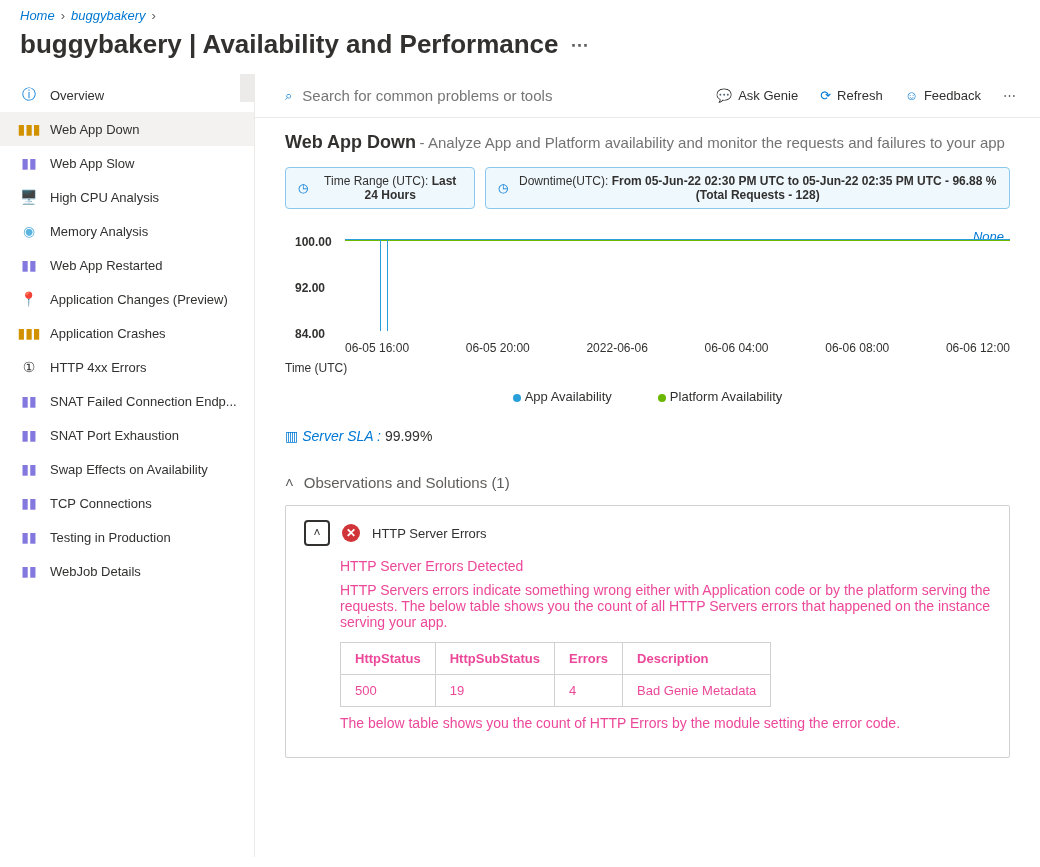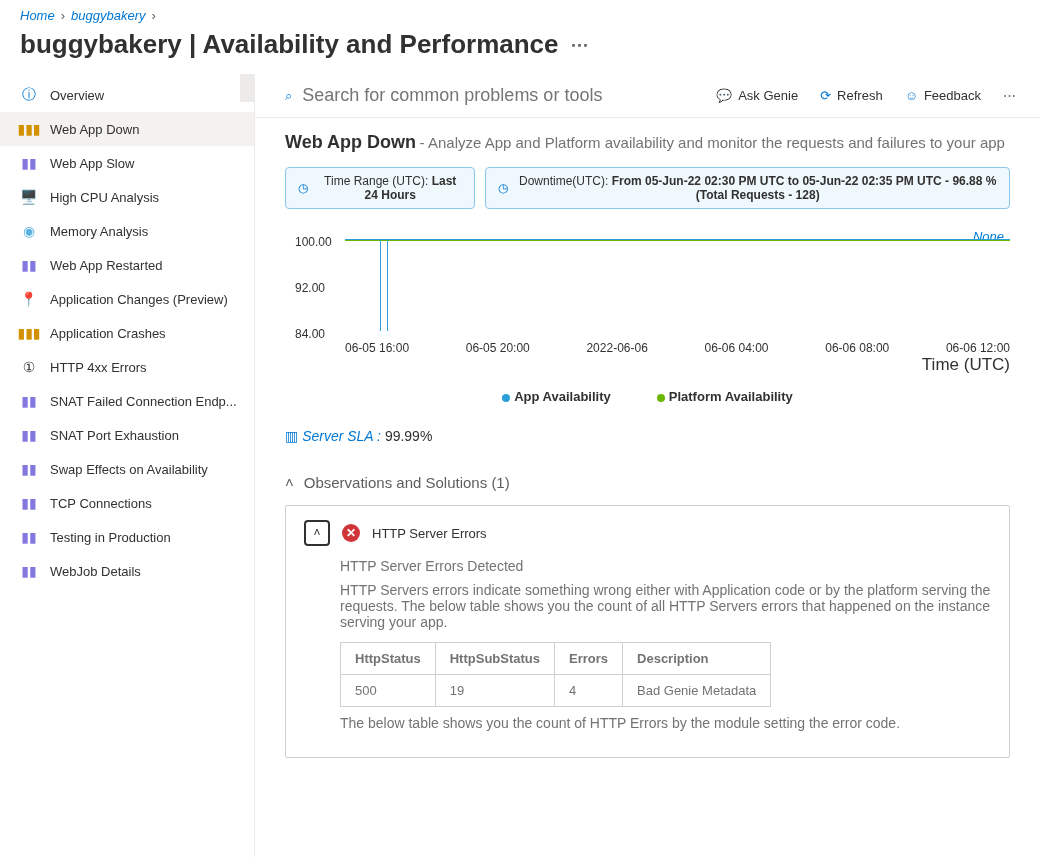--- a/index.html
+++ b/index.html
@@ -87,21 +87,21 @@
     border-bottom: 1px solid #edebe9;
     gap: 10px;
   }
   .search-wrap {
     display: flex; align-items: center; gap: 8px;
     flex: 1;
     color: #605e5c;
   }
   .search-input {
     border: none; outline: none;
-    font-size: 18px;
+    font-size: 15px;
     width: 100%;
     color:#605e5c;
   }
   .tb-btn {
     display: flex; align-items: center; gap: 6px;
     font-size: 13px;
     cursor: pointer;
     padding: 4px 6px;
   }
 
@@ -163,21 +163,21 @@
   
   .chart-box{
     margin-top:14px;
     position:relative;
     height:160px;
   }
   .none-link{
     position:absolute; right:6px; top:6px;
     color:#0078d4; font-size:13px;
   }
-  .ylab{position:absolute;left:10px;font-size:12px;color:#323130;}
+  .ylab{position:absolute;left:10px;font-size:12px;color:#323130;font-weight:bold;}
   .y100{top:12px;}
   .y92{top:58px;}
   .y84{top:104px;}
   .plot{
     position:absolute;
     left:60px; right:0; top:16px; height:100px;
   }
   .green-line{
     position:absolute; top:0; left:0; right:0;
     border-top:2px solid #6bb700;
@@ -192,26 +192,26 @@
     border-left:1.5px solid #2aa0da;
     border-right:1.5px solid #2aa0da;
   }
   .xaxis{
     position:absolute; left:60px; right:0; bottom:28px;
     display:flex; justify-content:space-between;
     font-size:12px;color:#323130;
   }
   .xlabel{
     position:absolute; left:0; right:0; bottom:8px;
-    text-align:right; font-size:17px;color:#323130;
+    text-align:left; font-size:12px;color:#323130;
   }
   .legend{
     margin-top:6px;
     display:flex; gap:46px; justify-content:center;
-    font-size:13px;color:#323130;font-weight:bold;
+    font-size:13px;color:#323130;
   }
   .dot{width:8px;height:8px;border-radius:50%;display:inline-block;margin-right:4px;vertical-align:middle;}
   .dot-blue{background:#2aa0da;}
   .dot-green{background:#6bb700;}
 
   .sla-row{ margin-top:24px; font-size:14px;}
   .sla-link{ color:#0078d4; }
 
   .obs-head{
     margin-top:30px;
@@ -235,21 +235,21 @@
     font-size:12px;
   }
   .err-circle{
     width:18px;height:18px;border-radius:50%;background:#d13438;
     color:#fff;display:flex;align-items:center;justify-content:center;
     font-size:12px;font-weight:bold;
   }
   .card-body{
     padding-left:36px;
     font-size:14px;
-    color:#737373;
+    color:#ec4899;
   }
   .card-body p{margin:8px 0 12px 0;}
   table.errtab{
     border-collapse:collapse;
     margin-top:6px;
   }
   table.errtab th, table.errtab td{
     border:1px solid #d2d0ce;
     padding:8px 14px;
     font-size:13px;

